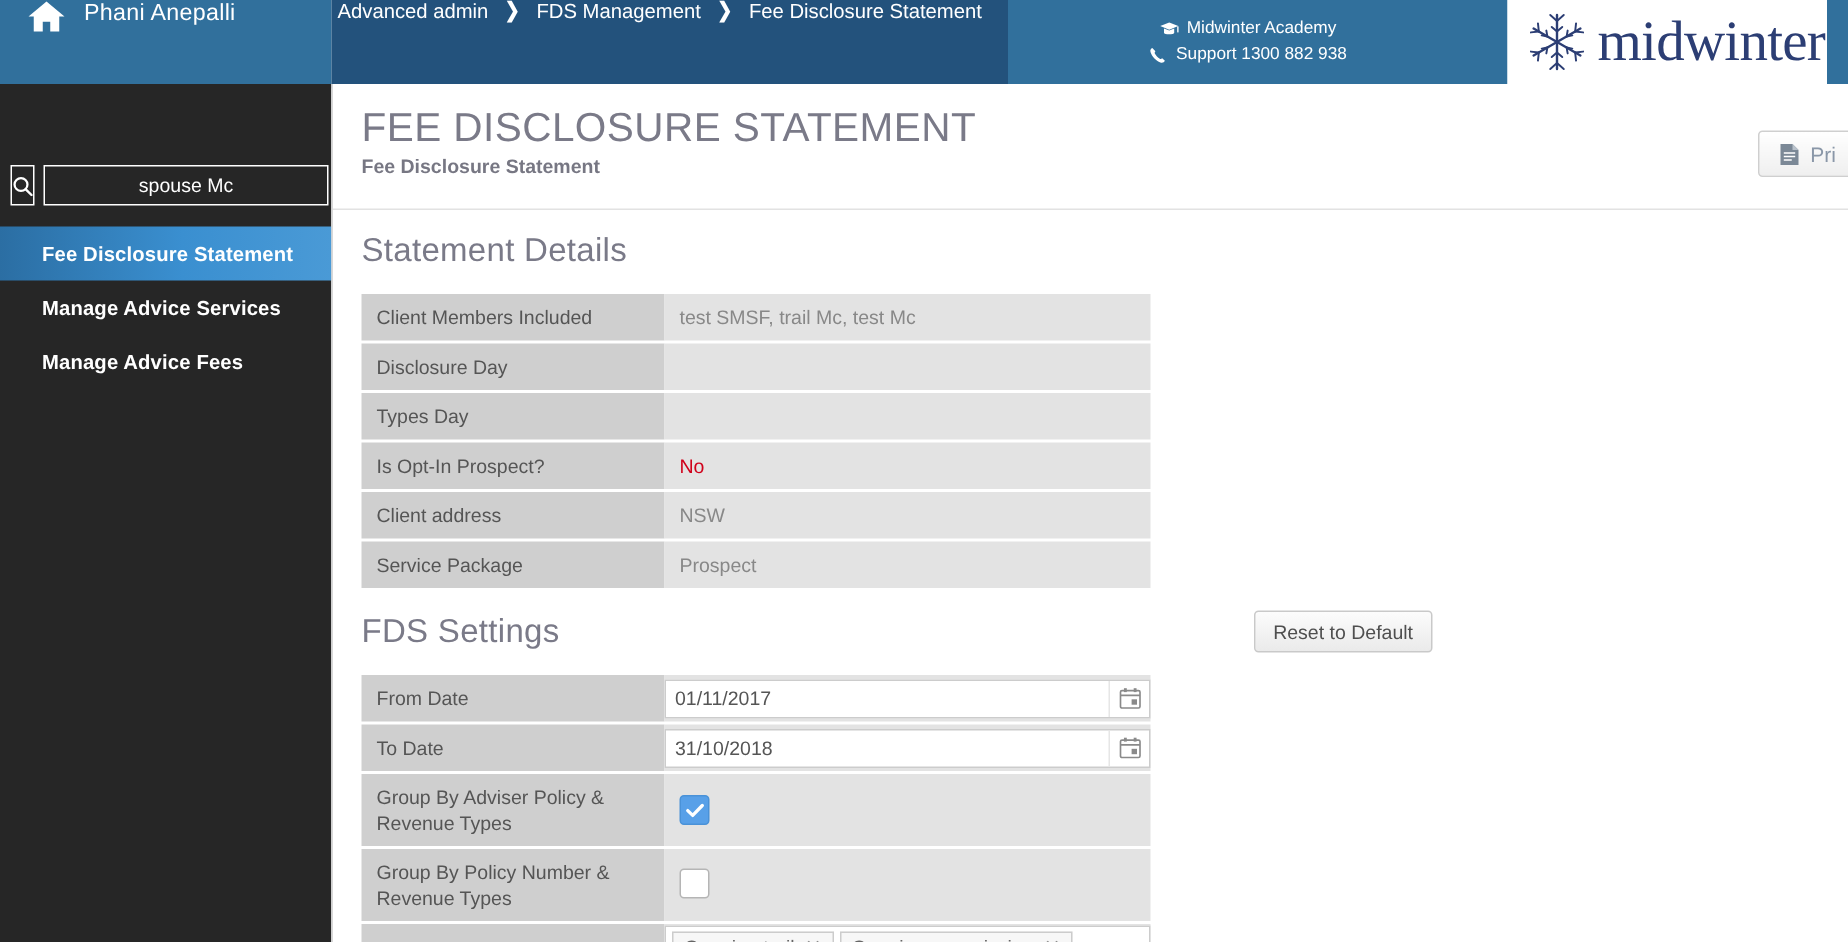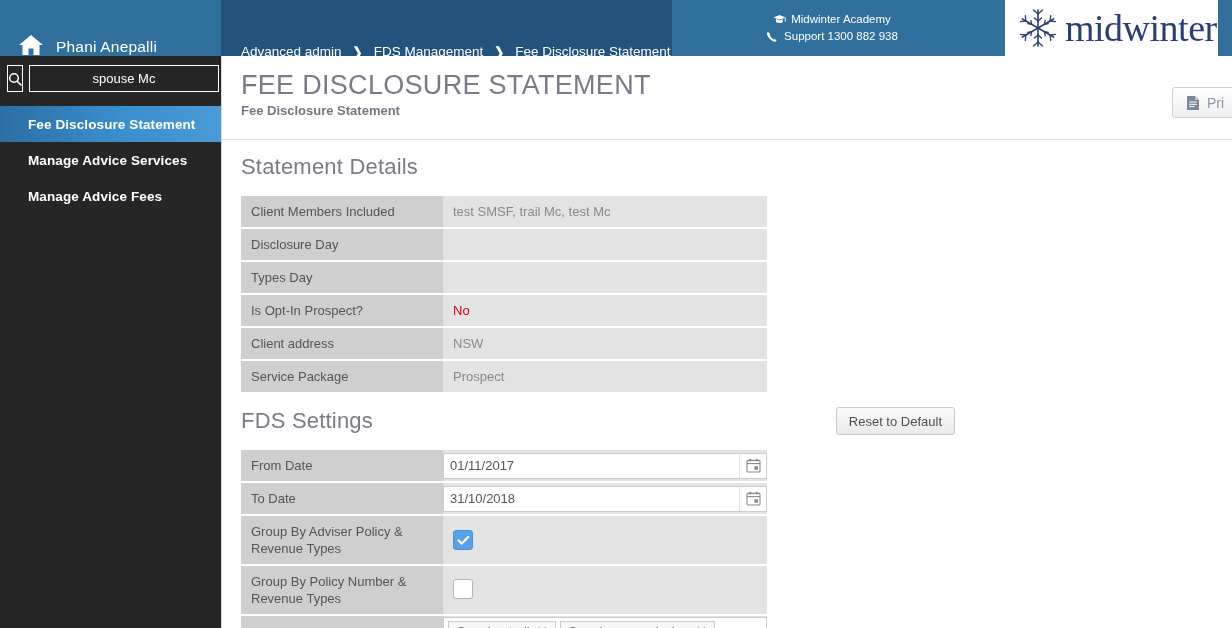--- a/index.html
+++ b/index.html
@@ -11,33 +11,33 @@
     font-family: "Liberation Sans", sans-serif;
     background: #ffffff;
   }
   #app { position: relative; width: 1232px; height: 628px; overflow: hidden; }
 
   
   .topbar { position: absolute; top: 0; left: 0; width: 1232px; height: 56px; }
   .brandbar {
     position: absolute; top: 0; left: 0; width: 221px; height: 56px;
     background: #31709c;
-    display: flex; align-items: flex-end; padding-left: 18px;
+    display: flex; align-items: flex-start; padding-left: 18px;
   }
   .home-icon { width: 26px; height: 22px; margin-right: 12px; position: relative; flex: none; }
   .home-icon svg { display: block; }
   .brand-name {
     color: #ffffff; font-size: 15.5px; letter-spacing: .2px;
     white-space: nowrap;
   }
 
   .crumbbar {
     position: absolute; top: 0; left: 221px; width: 451px; height: 59px;
     background: #23527c;
-    display: flex; align-items: flex-end; padding-left: 20px;
+    display: flex; align-items: flex-start; padding-left: 4px;
   }
   .crumb {
     color: #ffffff; font-size: 13.5px; white-space: nowrap;
   }
   .crumb-sep {
     color: #ffffff; font-size: 12px; margin: 0 11px; font-weight: bold;
     transform: scaleY(1.15);
   }
 
   .contactbar {
@@ -68,21 +68,21 @@
     position: absolute; top: 0; left: 1218px; width: 14px; height: 56px;
     background: #31709c;
   }
 
   
   .sidebar {
     position: absolute; top: 56px; left: 0; width: 221px; height: 572px;
     background: #262626;
   }
   .search-wrap {
-    display: flex; padding: 9px 7px 0 7px;
+    display: flex; padding: 9px 7px 0 7px; margin-top: 45px;
   }
   .search-btn {
     width: 40px; height: 27px; border: 1px solid #ffffff; background: #262626;
     display: flex; align-items: center; justify-content: center;
     cursor: pointer;
   }
   .search-btn svg { display: block; }
   .search-input {
     flex: 1; height: 27px; margin-left: 6px;
     border: 1px solid #ffffff; background: #262626;

